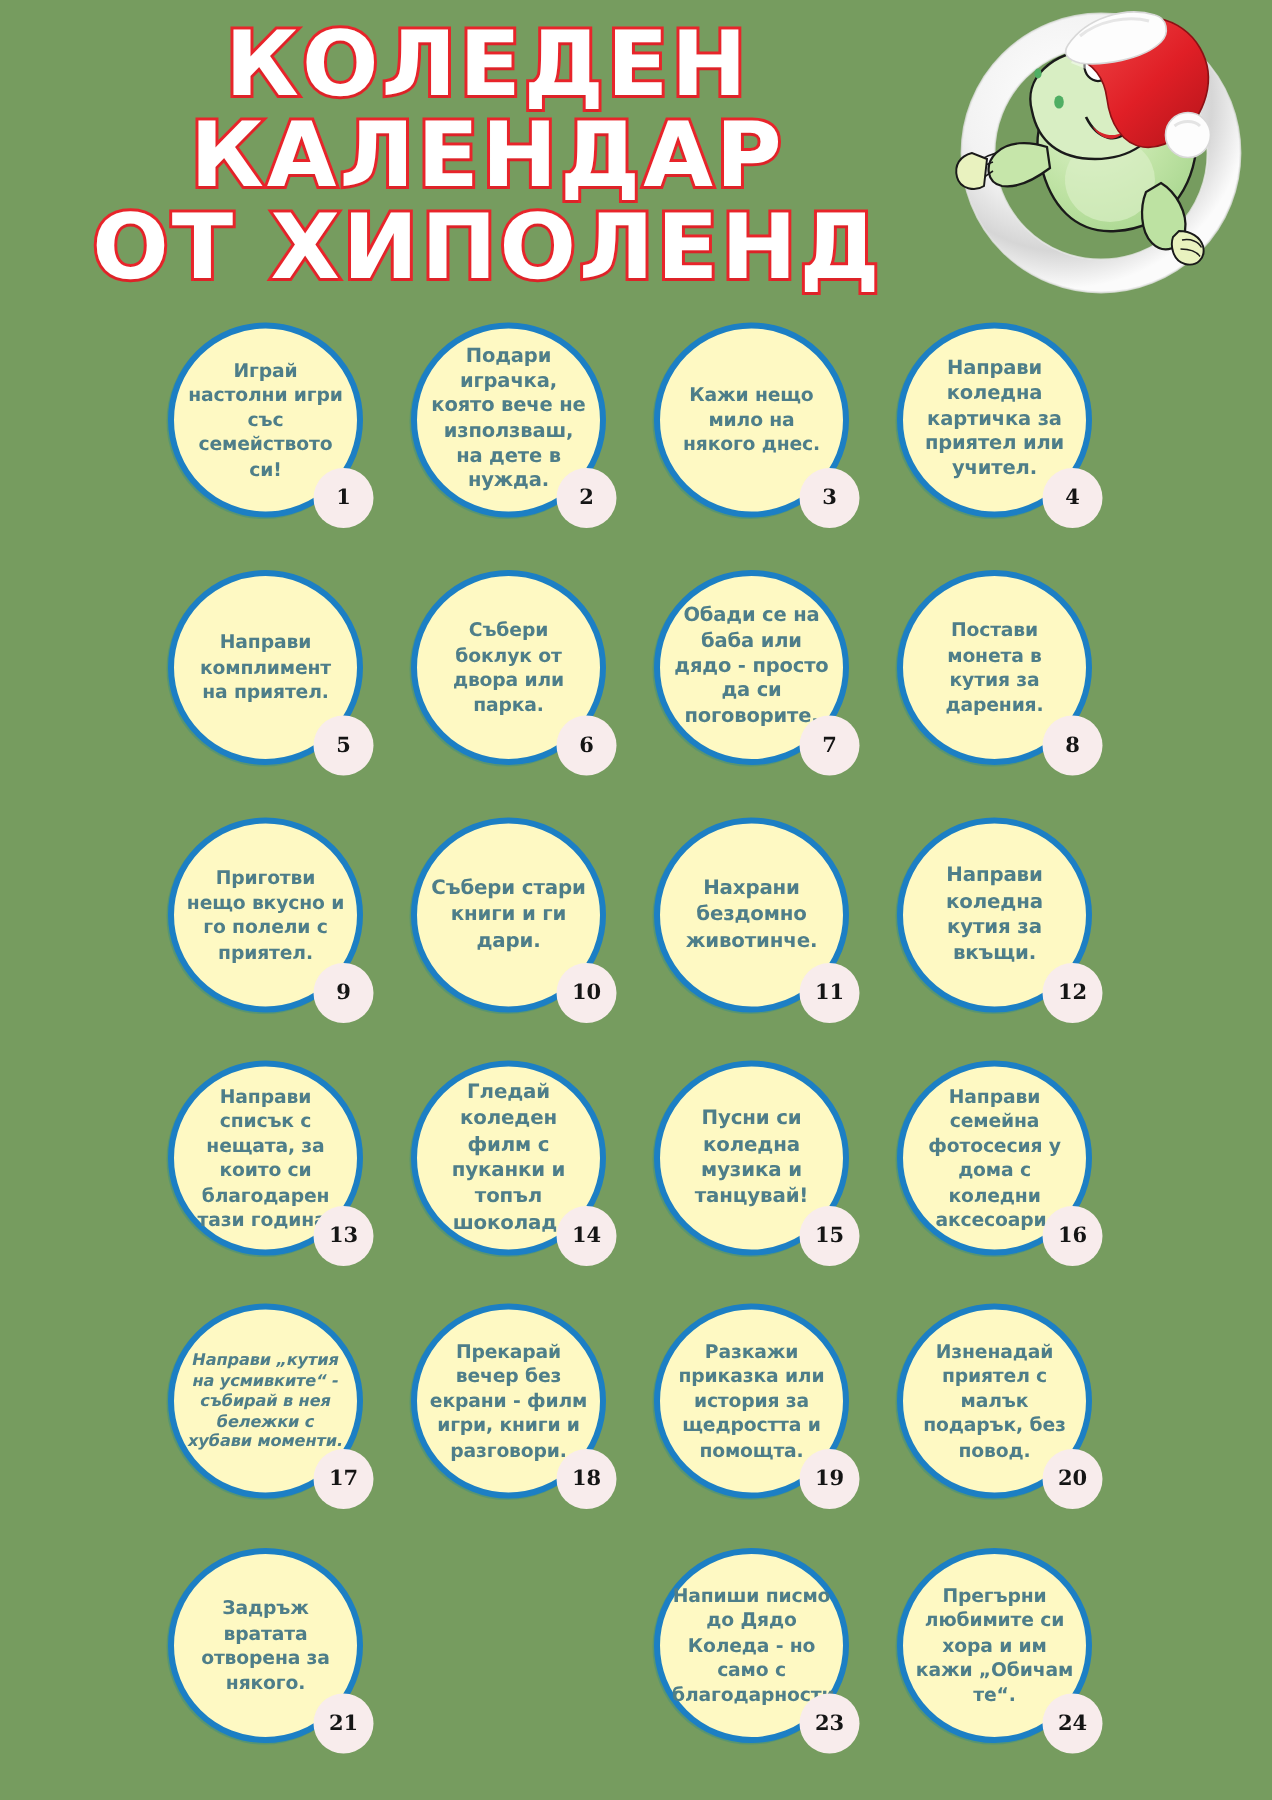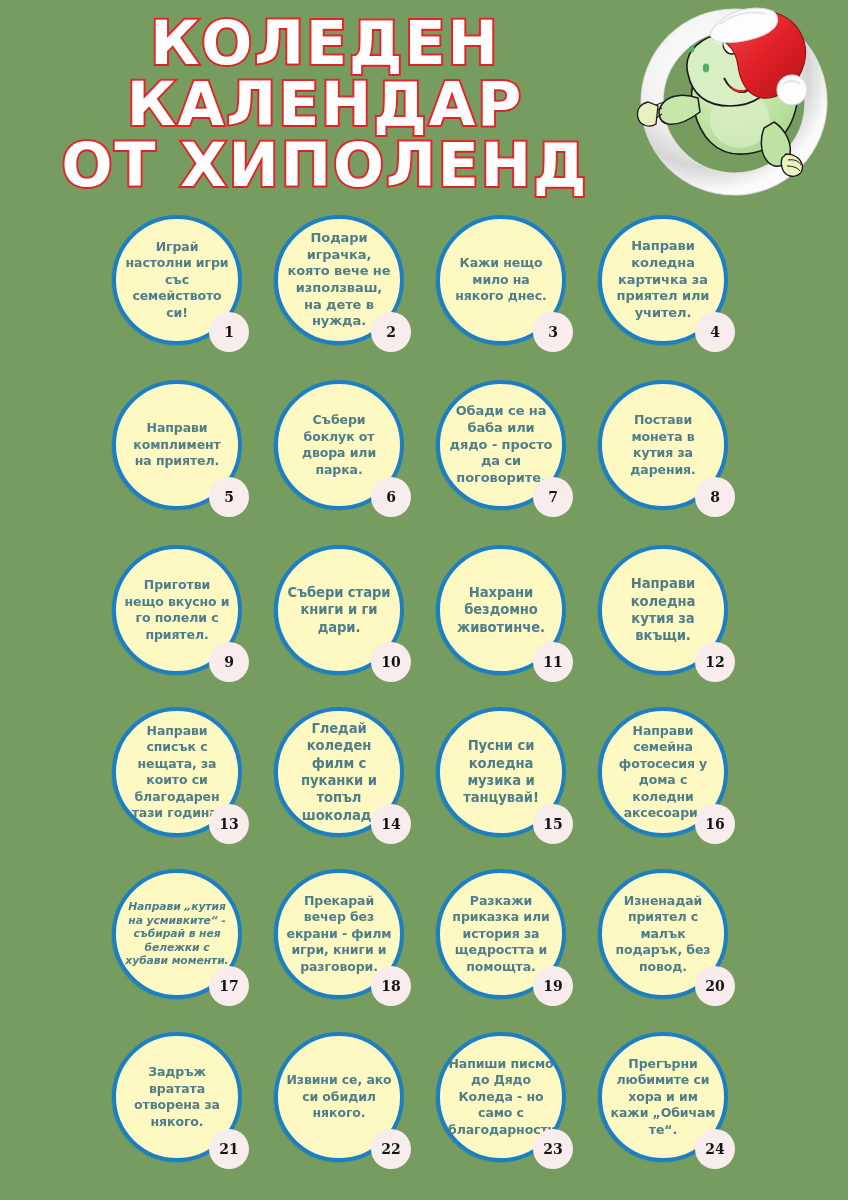--- a/index.html
+++ b/index.html
@@ -319,26 +319,20 @@
     </div>
     <div class="day-badge">20</div>
   </div>
 
   <div class="day-cell" style="left:112px; top:825px;">
     <div class="day-circle">
       <div class="day-text">Задръж вратата отворена за някого.</div>
     </div>
     <div class="day-badge">21</div>
   </div>
-  <div class="day-cell" style="left:274px; top:825px;">
-    <div class="day-circle">
-      <div class="day-text">Извини се, ако си обидил някого.</div>
-    </div>
-    <div class="day-badge">22</div>
-  </div>
   <div class="day-cell" style="left:436px; top:825px;">
     <div class="day-circle">
       <div class="day-text">Напиши писмо до Дядо Коледа - но само с благодарности.</div>
     </div>
     <div class="day-badge">23</div>
   </div>
   <div class="day-cell" style="left:598px; top:825px;">
     <div class="day-circle">
       <div class="day-text">Прегърни любимите си хора и им кажи „Обичам те“.</div>
     </div>

